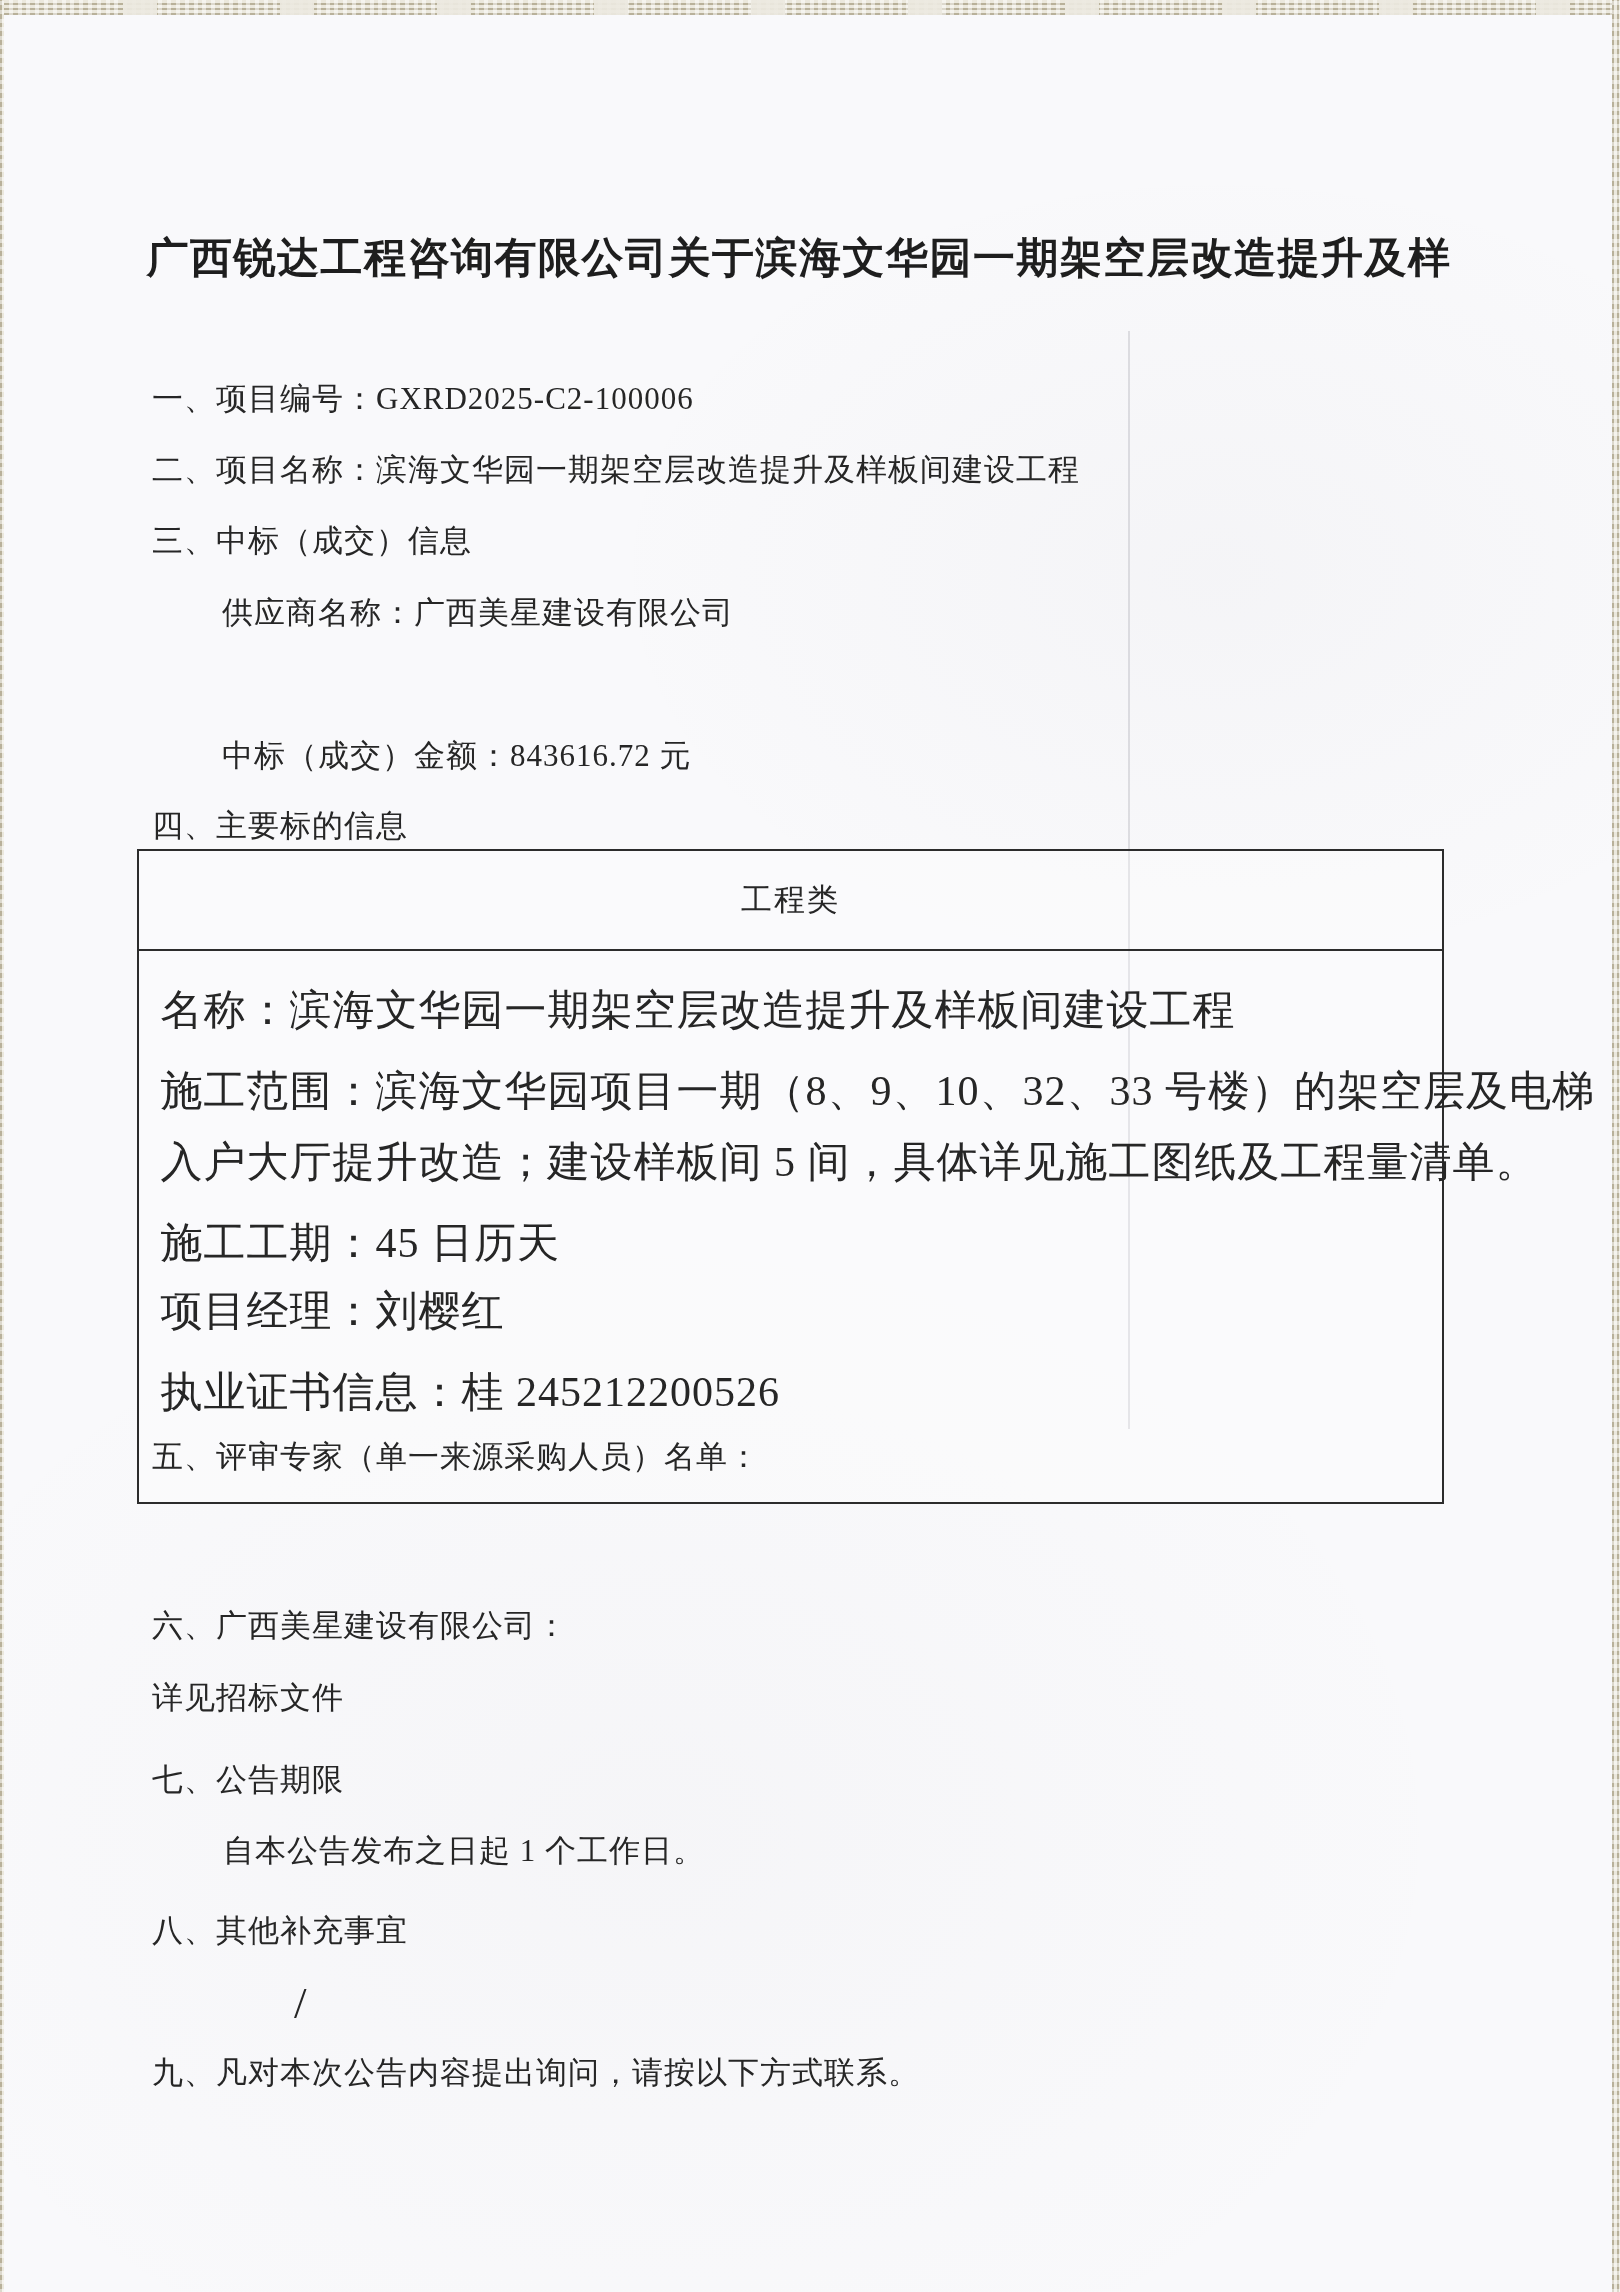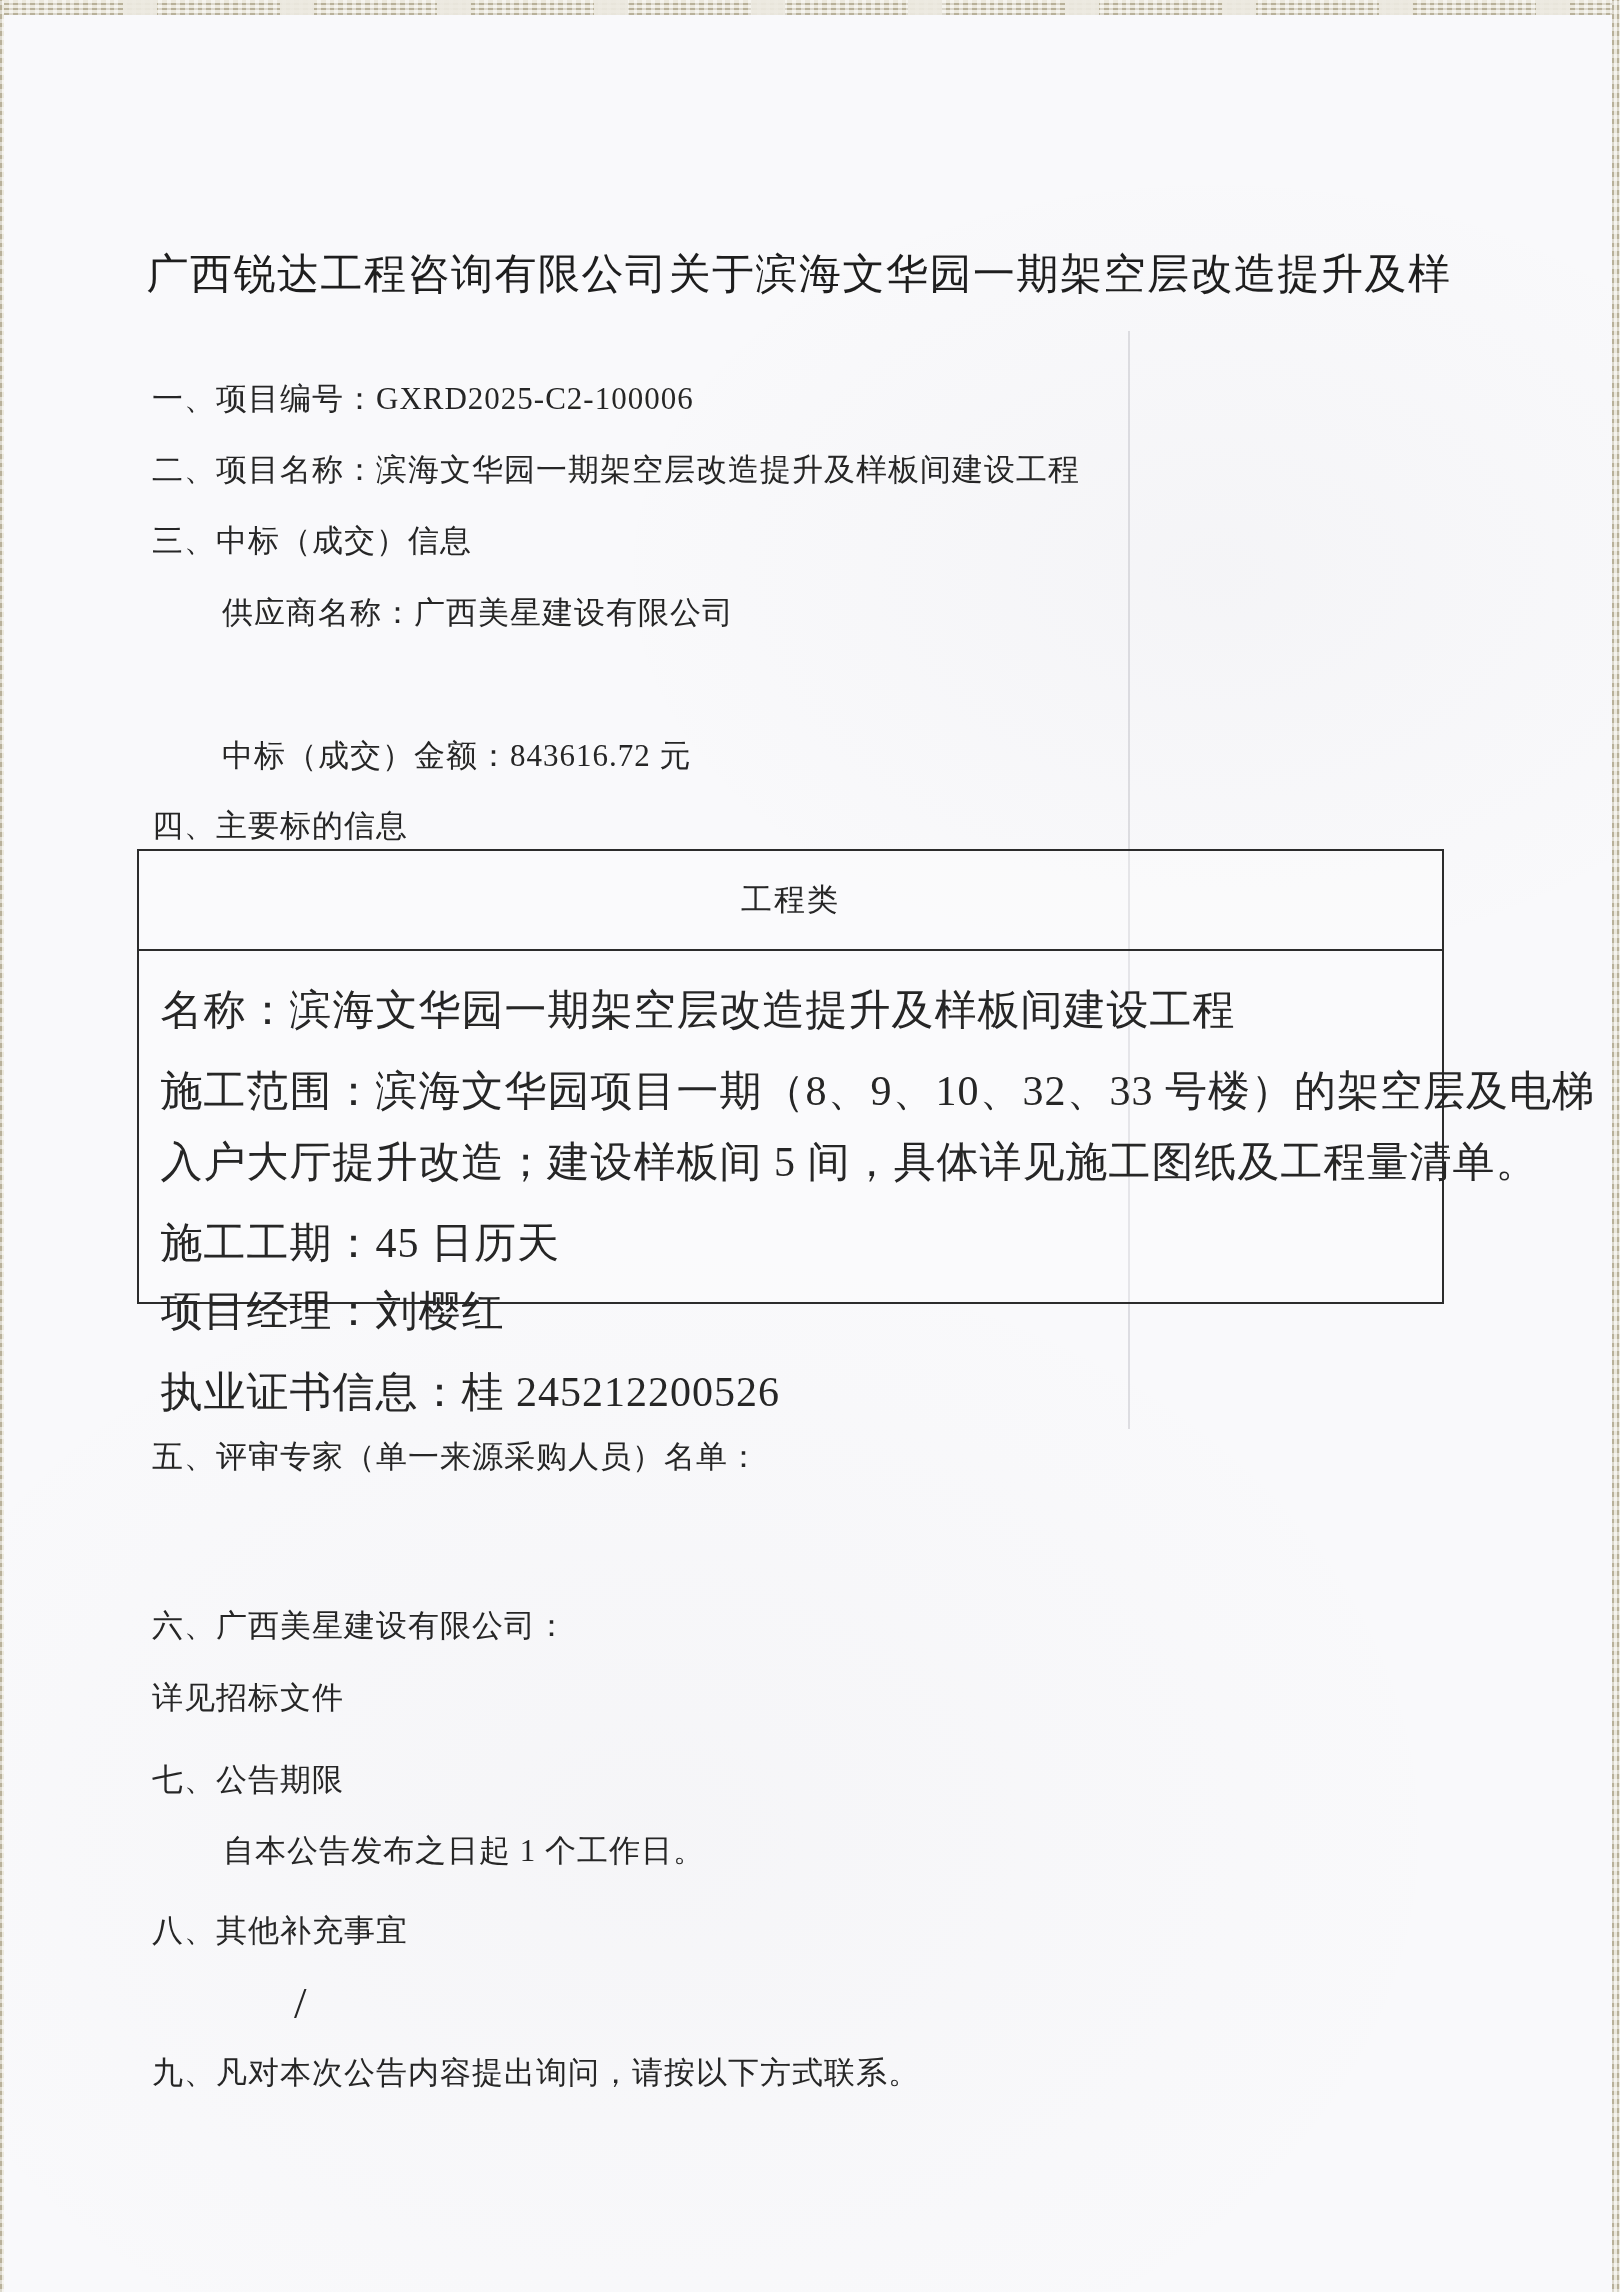--- a/index.html
+++ b/index.html
@@ -29,31 +29,31 @@
       repeating-linear-gradient(90deg, rgba(128,118,90,0.38) 0 2px, rgba(255,255,255,0.45) 2px 4.9px);}
   .strip-left{left:0;top:0;width:3.9px;height:2293px;background-image:
       repeating-linear-gradient(0deg, rgba(255,255,255,0.5) 0 3.9px, rgba(0,0,0,0) 3.9px 8.8px),
       repeating-linear-gradient(90deg, rgba(128,118,90,0.38) 0 2px, rgba(255,255,255,0.45) 2px 4.9px);}
   .fold-line{
     position:absolute;left:1128px;top:331px;width:2px;height:1098px;
     background:rgba(150,150,160,0.28);
   }
   .title-line{
     position:absolute;left:0;width:1598px;
-    text-align:center;font-weight:normal;
+    text-align:center;font-weight:bold;
     font-size:42px;letter-spacing:1.5px;line-height:1.2;
-    color:#1e1e1e;white-space:nowrap;margin-top:16px;
+    color:#1e1e1e;white-space:nowrap;
   }
   .line{
     position:absolute;
     font-size:31px;letter-spacing:1px;line-height:1.2;
     white-space:nowrap;color:#262626;
   }
   .subject-table{
-    position:absolute;left:137px;top:849px;width:1307px;height:455px;
+    position:absolute;left:137px;top:849px;width:1307px;height:655px;
     border:2.9px solid #2c2c2c;box-sizing:border-box;
     background:rgba(255,255,255,0.25);
     padding-left:10px;
   }
   .table-header{
     position:absolute;left:0;top:0;width:100%;height:100px;
     border-bottom:2.9px solid #2c2c2c;box-sizing:border-box;
     display:flex;align-items:center;justify-content:center;
     font-size:31px;letter-spacing:2px;color:#262626;
   }

